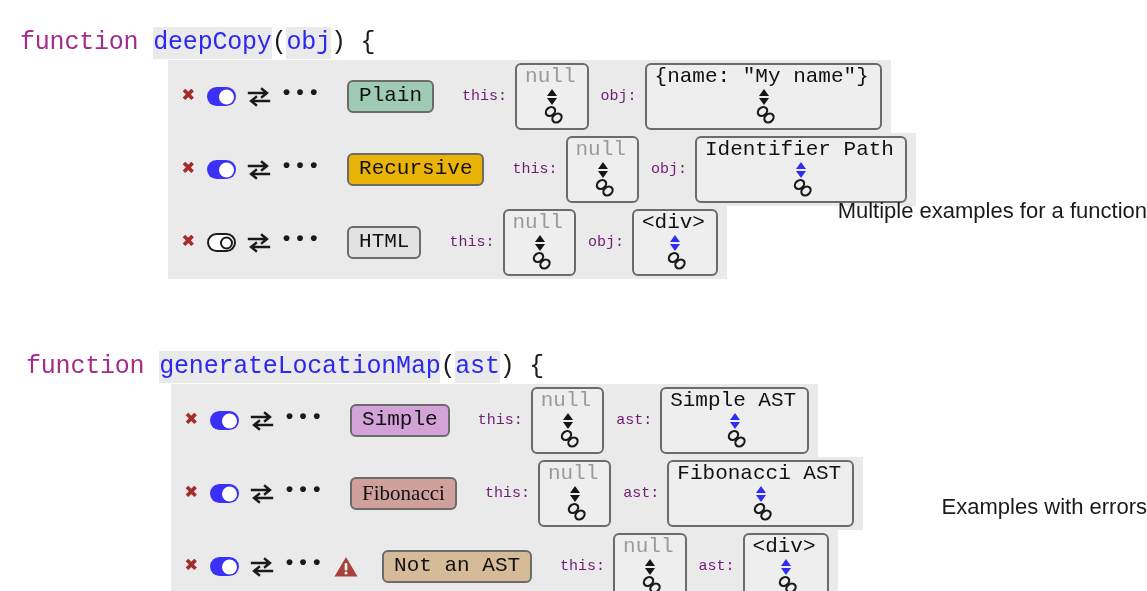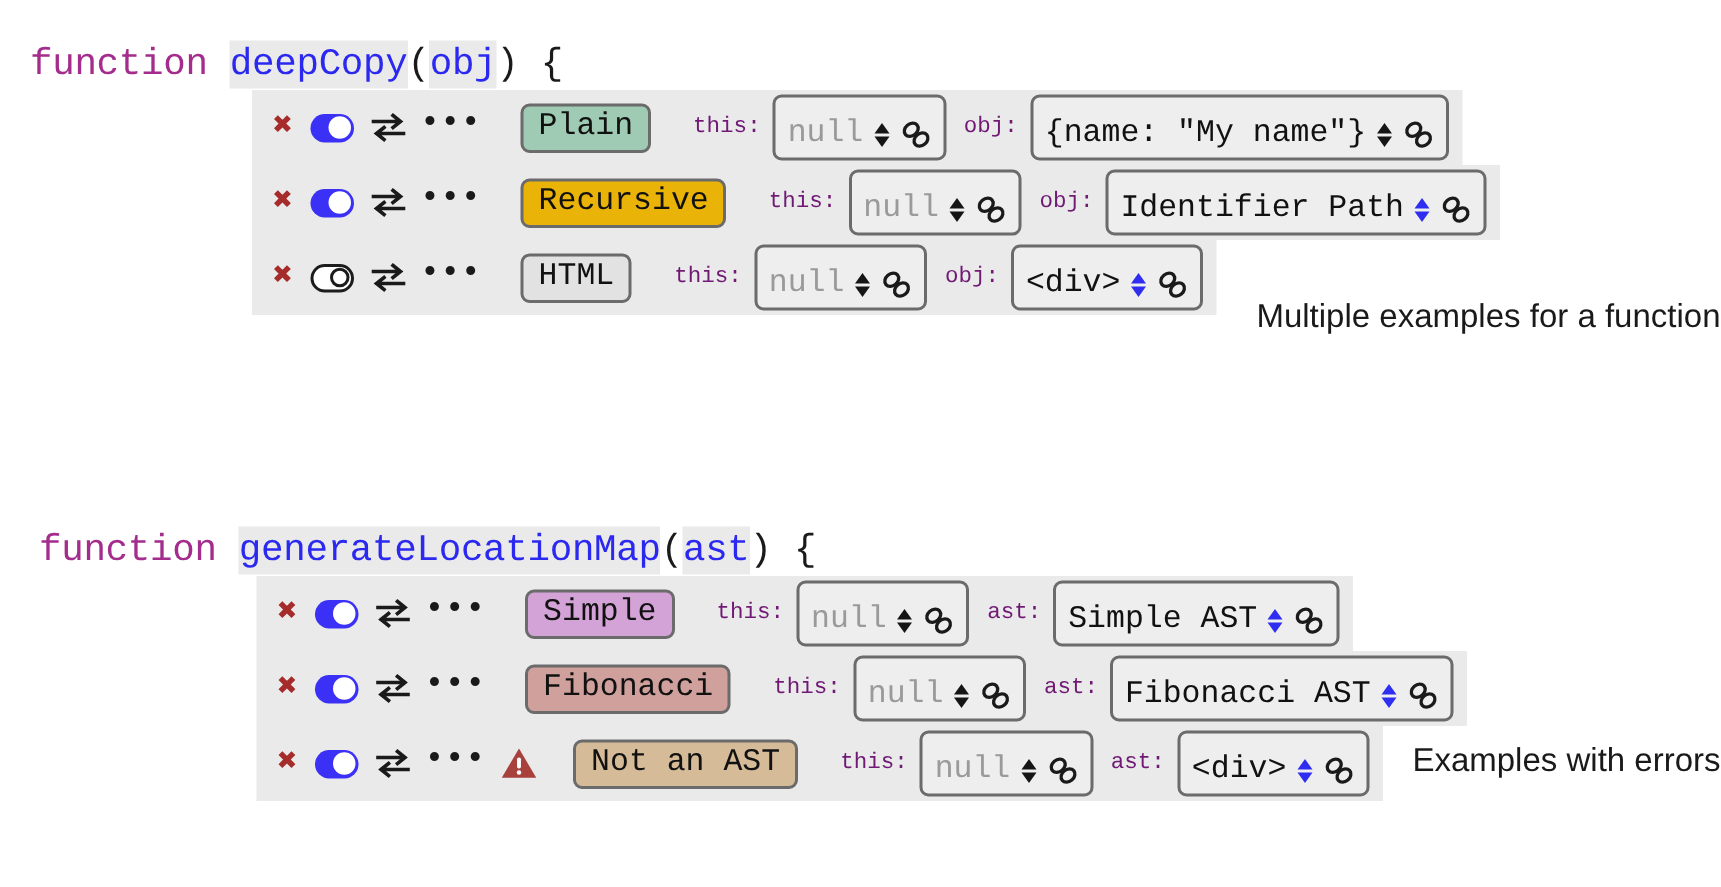--- a/index.html
+++ b/index.html
@@ -108,23 +108,24 @@
     line-height: 24px;
   }
 
   
   .field {
     display: inline-flex;
     align-items: center;
     border: 2px solid #6b6b6b;
     border-radius: 6px;
     background: #eeeeee;
-    padding: 13px 7px 3px 8px;
+    padding: 0 7px 3px 8px;
     margin: 0 3px;
     cursor: pointer;
+    flex-direction: column;
   }
   .field .val {
     font-size: 21px;
     line-height: 24px;
     color: #111;
     padding-right: 4px;
   }
   .field .val.placeholder { color: #9a9a9a; }
 
   .spin { display: inline-flex; flex-direction: column; align-items: center;
@@ -360,21 +361,21 @@
         <span class="toggle on">
               <span class="knob"></span>
             </span>
         <span class="icon ic-swap">
           <svg width="24" height="20" viewBox="0 0 24 20">
                 <path d="M2 6 H19 M15 2 L20 6 L15 10" stroke="#1a1a1a" stroke-width="2.4" fill="none" stroke-linecap="square"></path>
                 <path d="M22 14 H5 M9 10 L4 14 L9 18" stroke="#1a1a1a" stroke-width="2.4" fill="none" stroke-linecap="square"></path>
               </svg>
         </span>
         <span class="icon ic-dots">•••</span>
-        <span class="pill" style="background:#cfa09c;">Fibonacci</span>
+        <span class="pill" style="background:#cfa09c;font-family:Liberation Serif, serif;">Fibonacci</span>
         <span class="lbl">this:</span>
         <span class="field">
           <span class="val placeholder">null</span>
           <span class="spin">
                 <i class="up"></i>
                 <i class="dn"></i>
               </span>
           <span class="icon ic-link">
             <svg width="22" height="20" viewBox="0 0 22 20">
                   <ellipse cx="7.5" cy="6.5" rx="5" ry="4" transform="rotate(-40 7.5 6.5)" stroke="#1a1a1a" stroke-width="2.2" fill="none"></ellipse>

